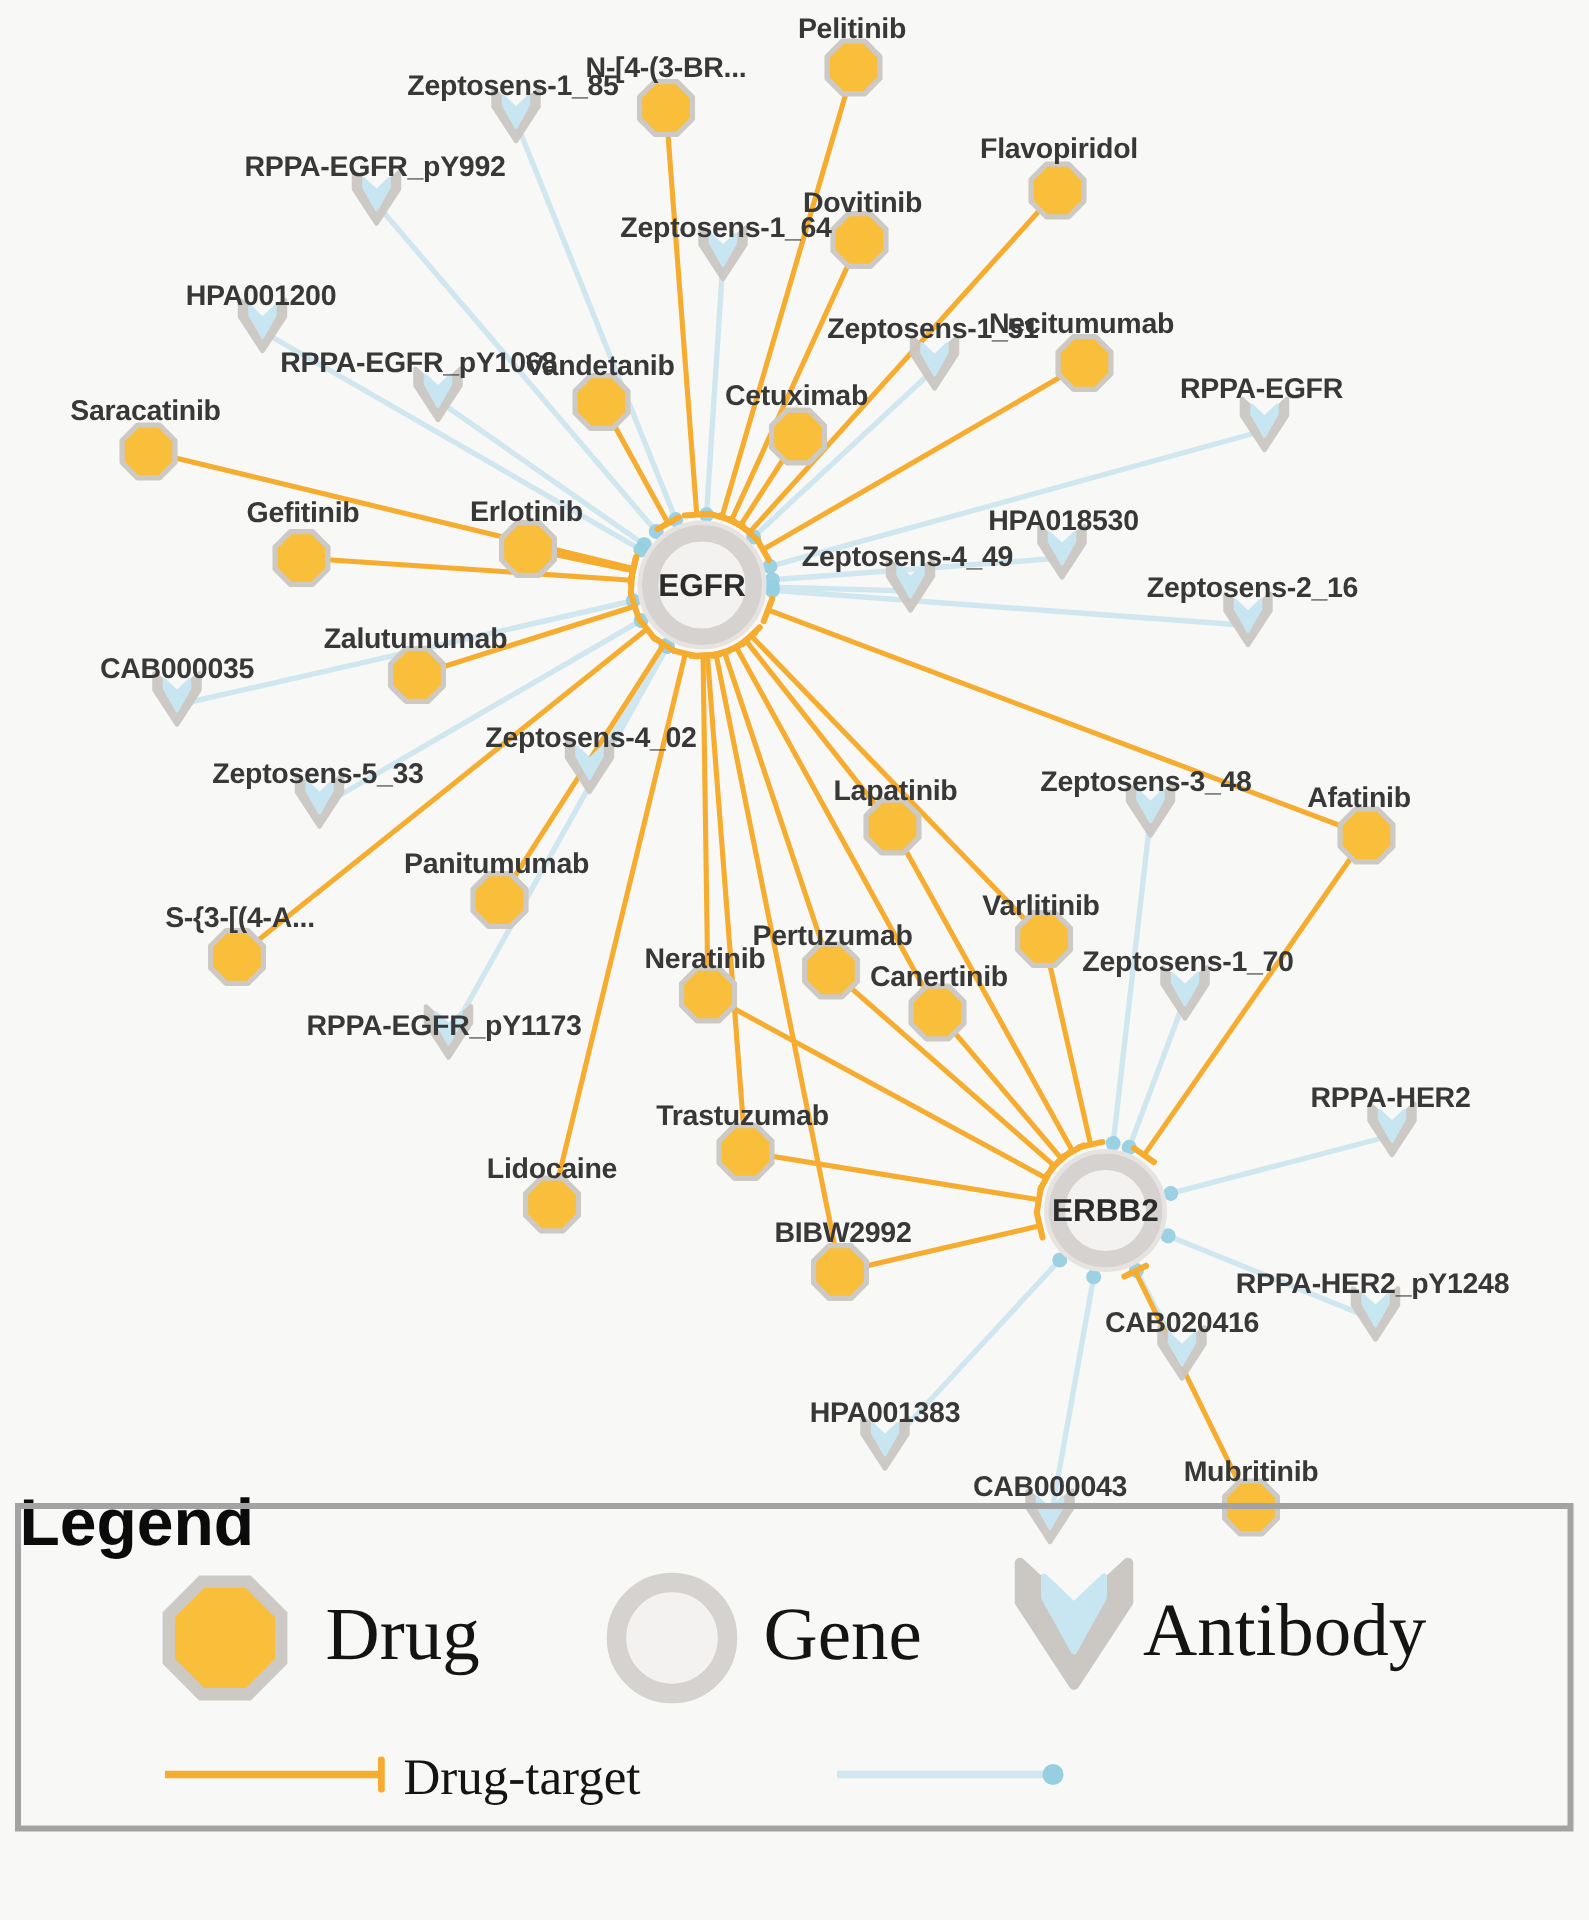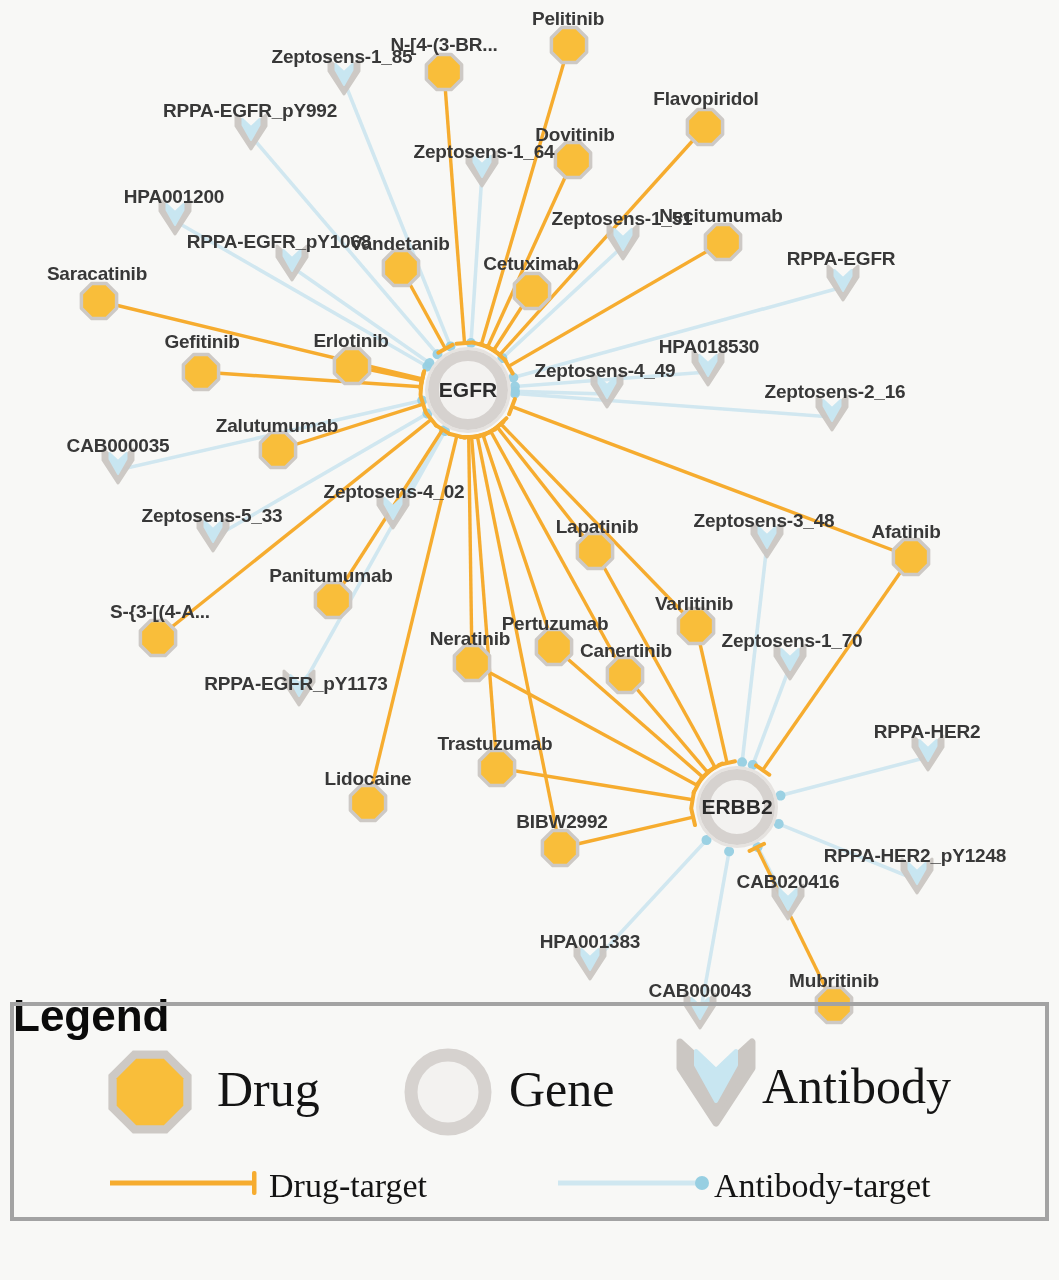--- a/index.html
+++ b/index.html
@@ -279,15 +279,14 @@
     <svg class="lg-sym" style="left:88px;top:160px" width="170" height="34">
       <line x1="8" y1="17" x2="152" y2="17" style="stroke:var(--drug-edge)" stroke-width="5"></line>
       <rect x="150" y="5" width="4.5" height="24" rx="2" style="fill:var(--drug-edge)"></rect>
     </svg>
     <span class="legend-item-label lg-row2" style="left:255px;top:163px">Drug-target</span>
 
     <svg class="lg-sym" style="left:536px;top:160px" width="170" height="34">
       <line x1="8" y1="17" x2="148" y2="17" style="stroke:var(--ab-edge)" stroke-width="5"></line>
       <circle cx="152" cy="17" r="7" style="fill:var(--edge-dot)"></circle>
     </svg>
-    <span class="legend-item-label lg-row2" style="left:700px;top:163px">Antibody-target</span>
   </div>
 </div>
 
 </body></html>

